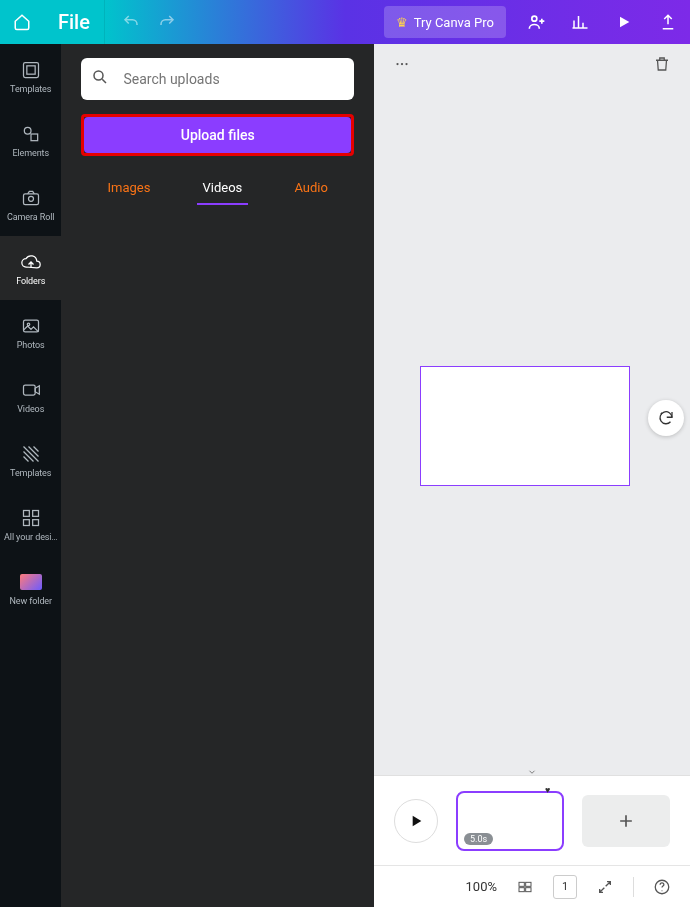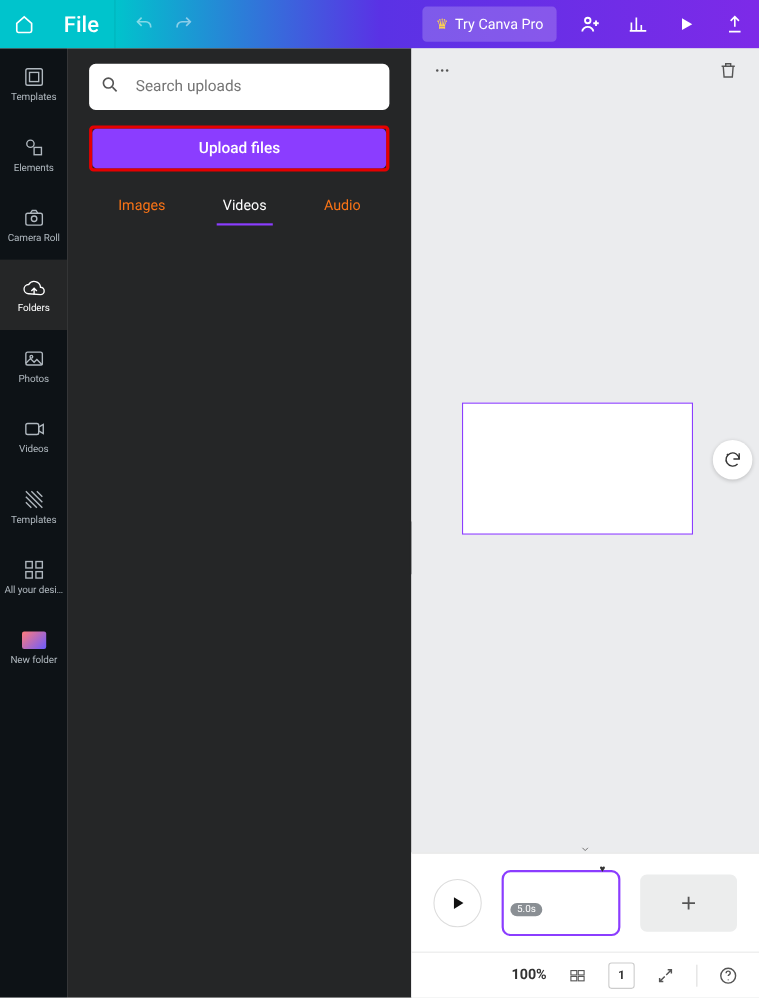--- a/index.html
+++ b/index.html
@@ -34,23 +34,23 @@
   .canvas-area{flex:1;display:flex;flex-direction:column;background:#ebecee;position:relative;}
   .canvas-head{height:40px;display:flex;align-items:center;justify-content:space-between;padding:0 14px;}
   .dots-btn,.trash-btn{width:28px;height:28px;display:flex;align-items:center;justify-content:center;border-radius:4px;}
   .canvas-stage{flex:1;position:relative;}
   .page-frame{position:absolute;left:46px;top:282px;width:210px;height:120px;background:#fff;border:1px solid #8B3DFF;}
   .refresh-fab{position:absolute;right:6px;top:316px;width:36px;height:36px;background:#fff;border-radius:50%;box-shadow:0 1px 4px rgba(0,0,0,0.2);display:flex;align-items:center;justify-content:center;}
   .timeline{height:90px;background:#fff;border-top:1px solid #e0e0e0;display:flex;align-items:center;padding:0 20px;gap:18px;position:relative;}
   .tl-toggle{position:absolute;top:-10px;left:50%;transform:translateX(-50%);width:24px;height:12px;display:flex;align-items:center;justify-content:center;color:#666;}
   .play-btn{width:44px;height:44px;border-radius:50%;background:#fff;border:1px solid #ddd;display:flex;align-items:center;justify-content:center;}
   .clip{width:108px;height:60px;border:2px solid #8B3DFF;border-radius:8px;background:#fff;position:relative;}
-  .clip-dur{position:absolute;left:6px;bottom:16px;background:#8a8f94;color:#fff;font-size:9px;padding:1px 6px;border-radius:8px;}
+  .clip-dur{position:absolute;left:6px;bottom:4px;background:#8a8f94;color:#fff;font-size:9px;padding:1px 6px;border-radius:8px;}
   .add-clip{width:88px;height:52px;background:#eceded;border-radius:6px;display:flex;align-items:center;justify-content:center;color:#555;font-size:22px;}
-  .bottom-bar{height:42px;background:#fff;border-top:1px solid #e5e5e5;display:flex;align-items:center;justify-content:flex-end;padding:10px 16px;gap:16px;color:#333;font-size:13px;font-weight:bold;}
+  .bottom-bar{height:42px;background:#fff;border-top:1px solid #e5e5e5;display:flex;align-items:center;justify-content:flex-end;padding:10px 16px;gap:16px;color:#333;font-size:13px;}
   .bb-icon{width:24px;height:24px;display:flex;align-items:center;justify-content:center;border:1px solid #ccc;border-radius:3px;font-size:11px;}
   .bb-icon.noborder{border:none;}
   .bb-sep{width:1px;height:20px;background:#ddd;}
   .folder-thumb{width:22px;height:16px;background:linear-gradient(135deg,#ff7b7b,#6b5bff);border-radius:2px;}
   .heart{position:absolute;left:87px;top:-8px;font-size:9px;color:#333;}
 </style>
 </head>
 <body>
 
 <div class="top-bar">

